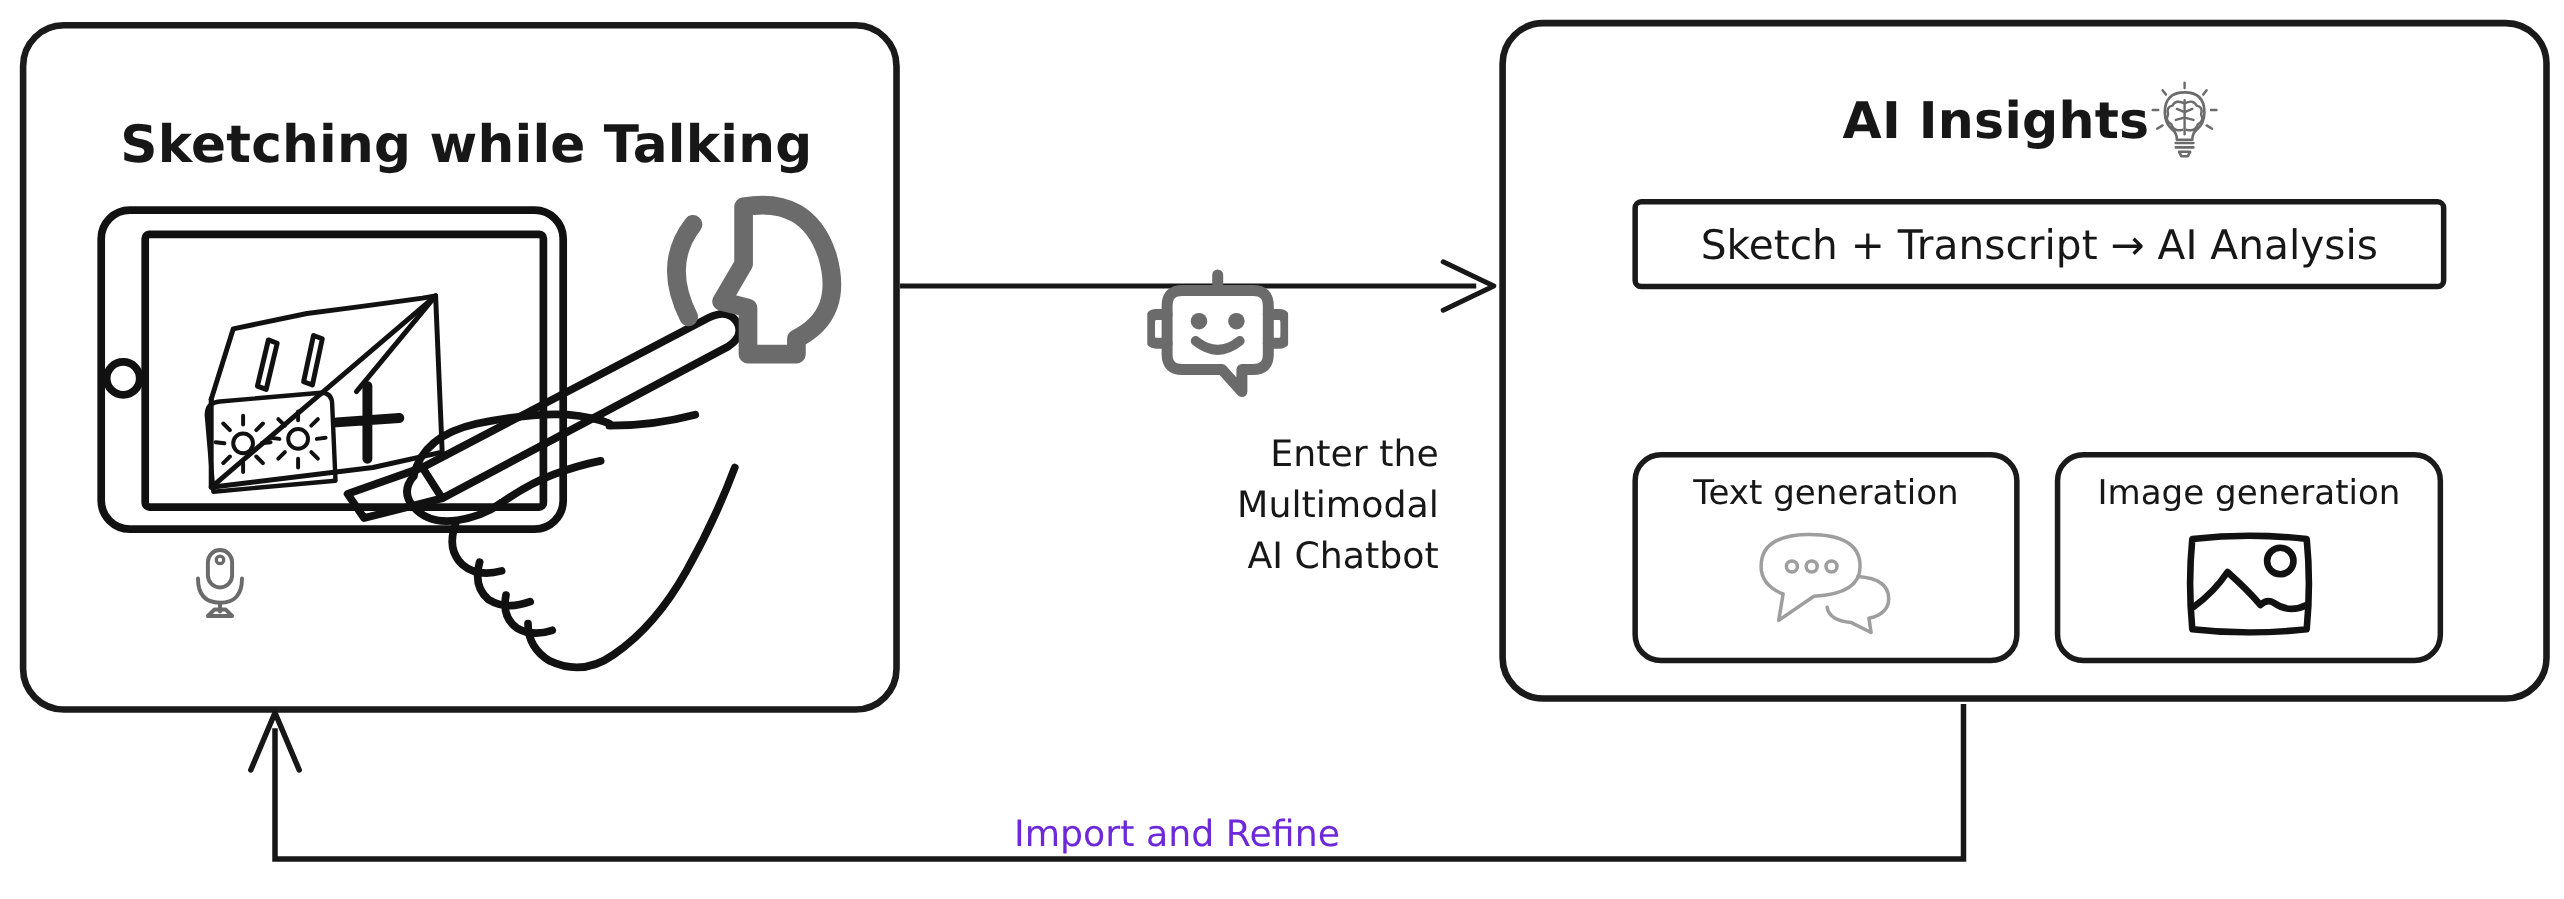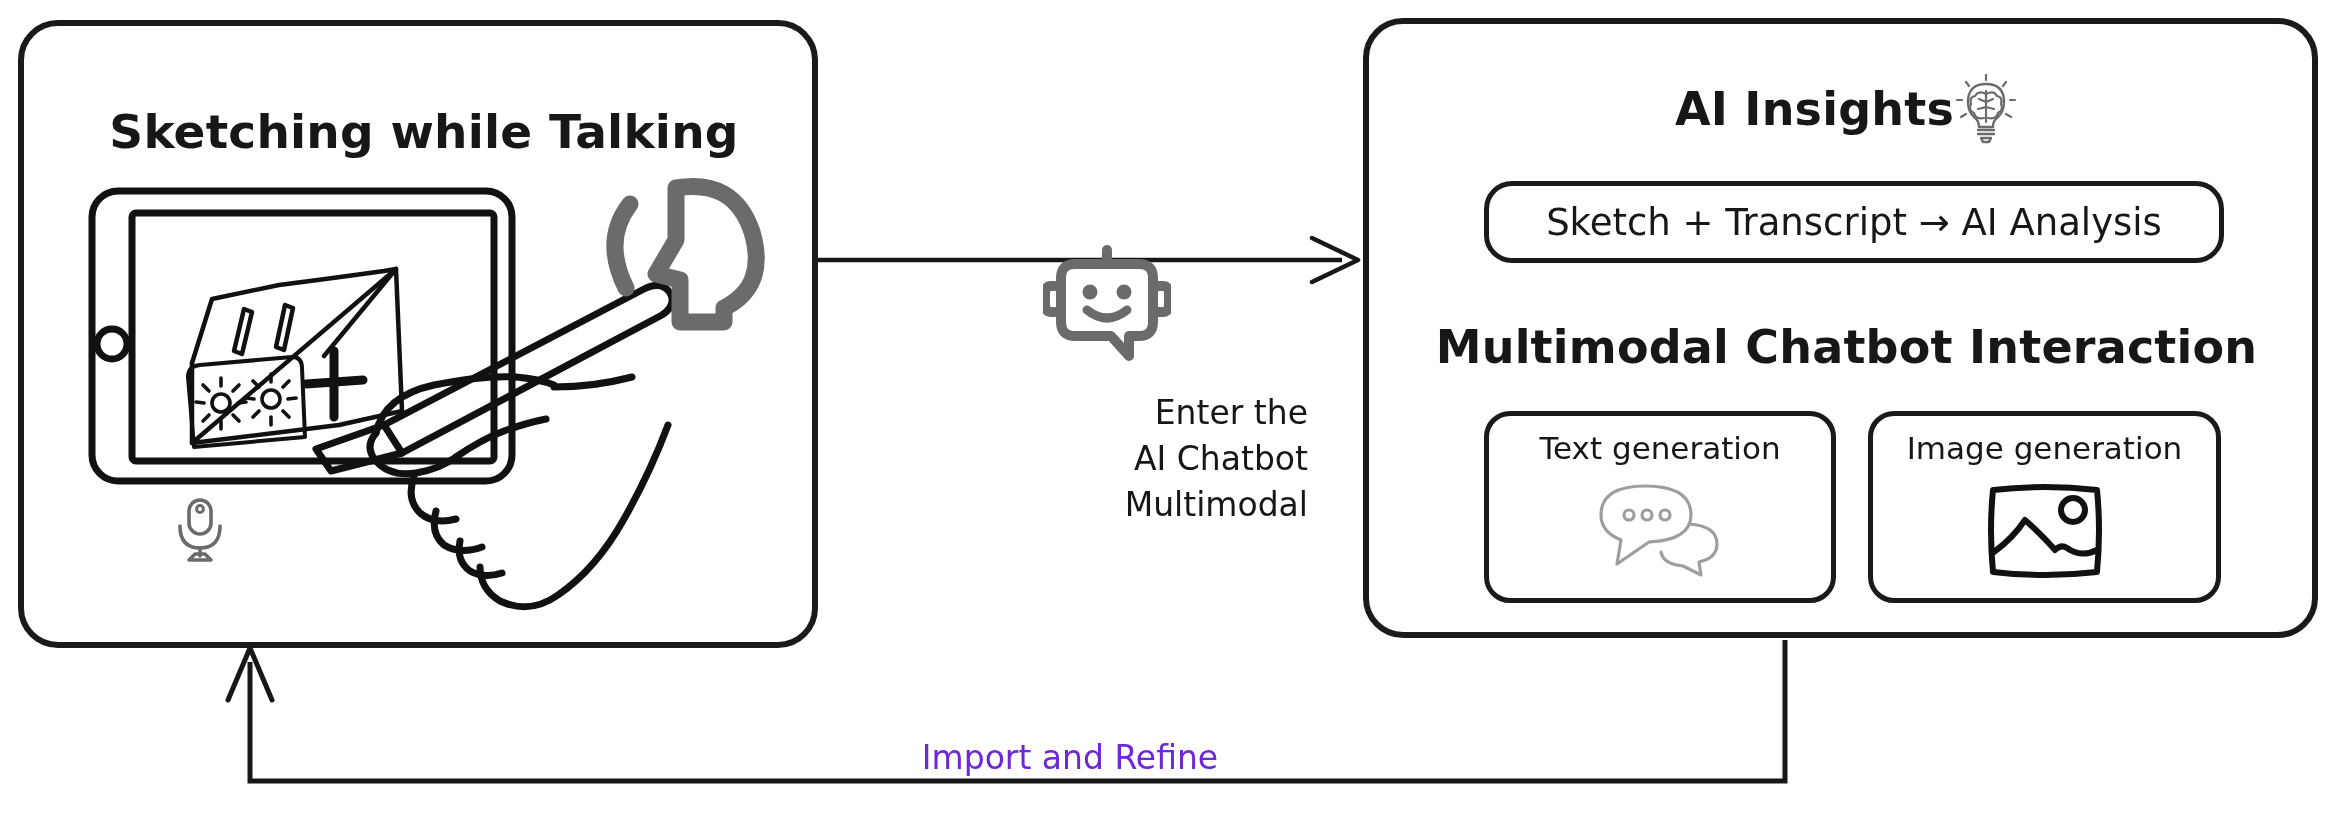--- a/index.html
+++ b/index.html
@@ -24,21 +24,21 @@
   #sketch-title{left:0;top:78px;width:800px;font-size:47px;}
   #ai-insights-row{
     left:0;top:50px;width:955px;display:flex;align-items:center;
     justify-content:center;
   }
   #ai-insights-title{font-size:46px;font-weight:600;color:#171717;}
   #multimodal-title{left:0;top:296px;width:955px;font-size:46px;font-weight:600;}
 
   
   .innerbox{
-    position:absolute;border:5px solid #1a1a1a;border-radius:28px;
+    position:absolute;border:5px solid #1a1a1a;border-radius:8px;
     background:#fff;box-sizing:border-box;
   }
   #sketch-transcript-box{left:115px;top:157px;width:740px;height:82px;}
   #sketch-transcript-text{
     position:absolute;inset:0;display:flex;align-items:center;justify-content:center;
     font-size:37px;color:#171717;white-space:nowrap;
   }
   .gen-card{
     position:absolute;border:5px solid #1a1a1a;border-radius:26px;
     background:#fff;box-sizing:border-box;
@@ -160,22 +160,22 @@
       <path class="gray" stroke-width="10" d="M18 44 L8 44 Q2 44 2 52 L2 62 Q2 70 8 70 L18 70"></path>
       <path class="gray" stroke-width="10" d="M110 44 L120 44 Q126 44 126 52 L126 62 Q126 70 120 70 L110 70"></path>
       <circle class="grayfill" cx="47" cy="50" r="7.5"></circle>
       <circle class="grayfill" cx="81" cy="50" r="7.5"></circle>
       <path class="gray" stroke-width="9" d="M44 68 Q64 84 84 68"></path>
     </svg>
   </div>
 
   <div id="arrow-caption">
     <div>Enter the</div>
+    <div>Multimodal</div>
     <div>AI Chatbot</div>
-    <div>Multimodal</div>
   </div>
 
   <div class="panel" id="right-panel">
 
     <div class="h-title" id="ai-insights-row">
       <span id="ai-insights-title">AI Insights</span>
       <span style="display:inline-flex">
         <svg width="64" height="70" viewBox="0 0 64 70" xmlns="http://www.w3.org/2000/svg">
           <path class="gray" stroke-width="2.4" d="M32 10 Q50 10 50 28 Q50 38 43 44 Q39 47 39 53 L25 53 Q25 47 21 44 Q14 38 14 28 Q14 10 32 10 Z"></path>
           <path class="gray" stroke-width="2.4" d="M24 56 L40 56 M24 60 L40 60 M27 64 L37 64 L35 68 L29 68 Z"></path>
@@ -195,21 +195,20 @@
             <path d="M25 25 L32 28 M39 25 L32 28 M24 35 L32 33 M40 35 L32 33"></path>
           </g>
         </svg>
       </span>
     </div>
 
     <div class="innerbox" id="sketch-transcript-box">
       <span id="sketch-transcript-text">Sketch + Transcript → AI Analysis</span>
     </div>
 
-    <div class="h-title" id="multimodal-title">Multimodal Chatbot Interaction</div>
 
     <div class="gen-card" id="text-gen-card">
       <div class="gen-label">Text generation</div>
       <div class="gen-icon">
         <svg width="130" height="96" viewBox="0 0 130 96" xmlns="http://www.w3.org/2000/svg">
           <path fill="none" stroke="#9e9e9e" stroke-width="3.2" stroke-linecap="round" stroke-linejoin="round" d="M50 4 Q96 4 96 33 Q96 58 54 60 L22 82 L26 58 Q6 50 6 33 Q6 4 50 4 Z"></path>
           <circle fill="none" stroke="#9e9e9e" stroke-width="3.2" cx="34" cy="33" r="5"></circle>
           <circle fill="none" stroke="#9e9e9e" stroke-width="3.2" cx="52" cy="33" r="5"></circle>
           <circle fill="none" stroke="#9e9e9e" stroke-width="3.2" cx="70" cy="33" r="5"></circle>
           <path fill="none" stroke="#9e9e9e" stroke-width="3.2" stroke-linecap="round" stroke-linejoin="round" d="M94 42 Q122 44 122 62 Q122 76 104 80 L106 93 L88 84 Q68 82 66 70"></path>

